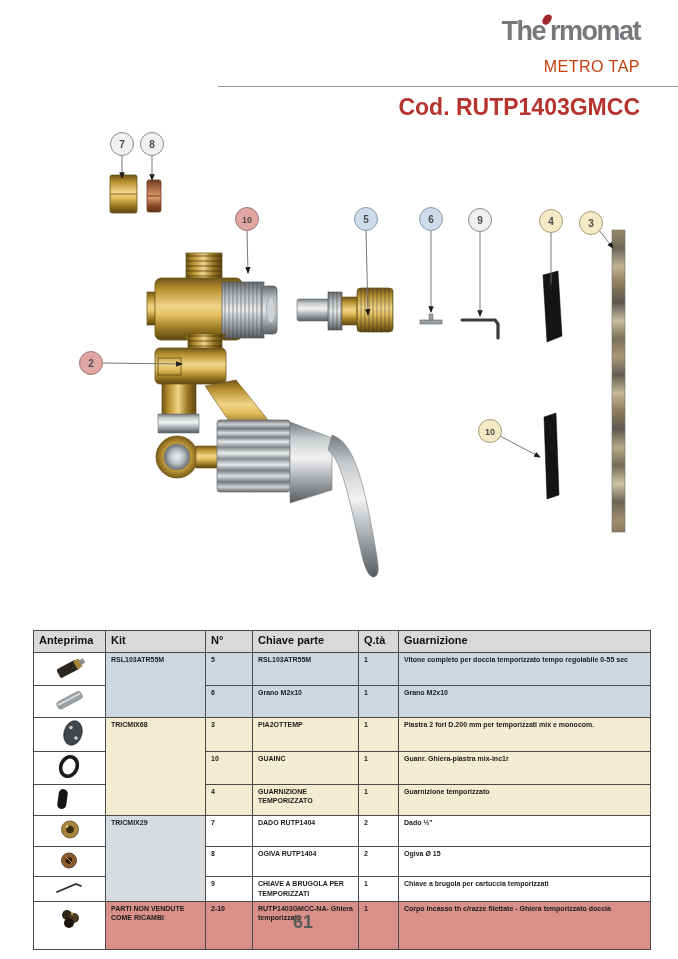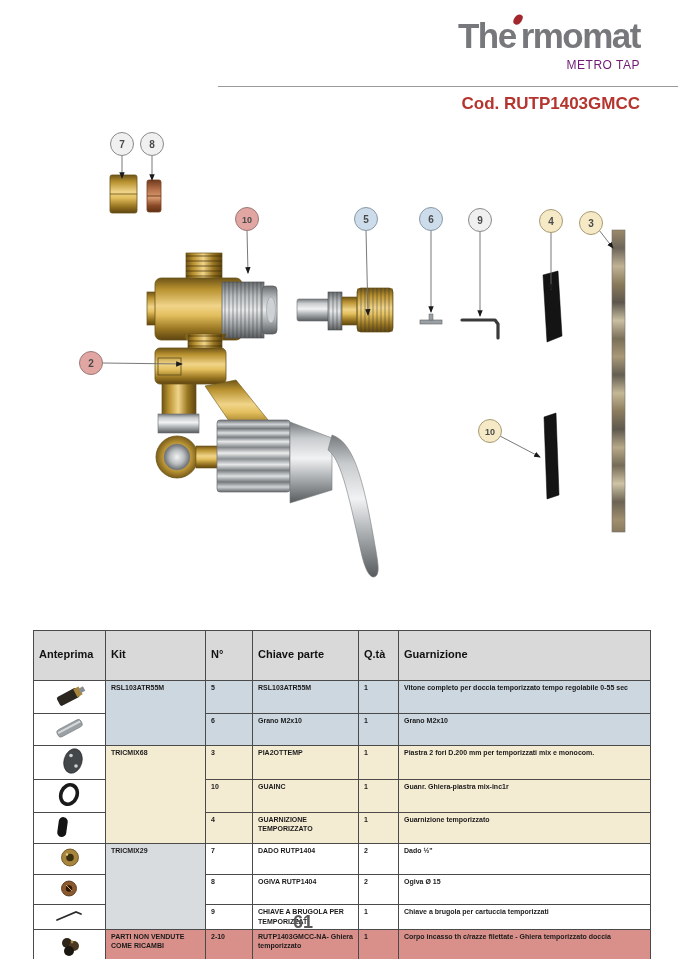--- a/index.html
+++ b/index.html
@@ -1,32 +1,32 @@
 <!DOCTYPE html>
 <html><head>
 <meta charset="utf-8">
 <style>
   html,body{margin:0;padding:0;background:#fff;}
   body{width:678px;height:959px;position:relative;font-family:"Liberation Sans",sans-serif;overflow:hidden;}
   .page{position:absolute;inset:0;background:#fff;}
 
   
-  .brand{position:absolute;top:18px;right:38px;font-size:35px;font-weight:bold;color:#77787b;letter-spacing:-1.5px;line-height:1;}
+  .brand{position:absolute;top:18px;right:38px;font-size:27px;font-weight:bold;color:#77787b;letter-spacing:-1.5px;line-height:1;}
   .accent{position:relative;display:inline-block;width:5px;height:30px;vertical-align:top;}
   .accent::after{content:"";position:absolute;top:-4px;left:-2px;width:8px;height:11px;background:#a3282e;border-radius:65% 35% 60% 40%;transform:rotate(22deg);}
-  .subtitle{position:absolute;top:58px;right:38px;font-size:12px;color:#701a75;letter-spacing:.5px;}
+  .subtitle{position:absolute;top:58px;right:38px;font-size:16px;color:#c2410c;letter-spacing:.5px;}
   .rule{position:absolute;top:86px;left:218px;width:460px;height:0;border:none;border-top:1px solid #9a9a9a;margin:0;}
-  .code{position:absolute;top:94px;right:38px;font-size:17px;font-weight:bold;color:#b6342e;}
+  .code{position:absolute;top:94px;right:38px;font-size:23px;font-weight:bold;color:#b6342e;}
 
   
   .diagram{position:absolute;top:120px;left:0;width:678px;height:510px;}
 
   
   table.parts{position:absolute;top:630px;left:33px;width:617px;border-collapse:collapse;table-layout:fixed;}
-  table.parts th{background:#d9d9d9;font-size:11px;font-weight:bold;text-align:left;padding:17px 5px;border:1px solid #4a4a4a;vertical-align:top;height:15px;color:#111;}
+  table.parts th{background:#d9d9d9;font-size:11px;font-weight:bold;text-align:left;padding:3px 5px;border:1px solid #4a4a4a;vertical-align:top;height:15px;color:#111;}
   table.parts td{border:1px solid #4a4a4a;padding:2px 5px;vertical-align:top;font-weight:bold;font-size:7px;color:#1a1a1a;line-height:1.35;}
   td.ant{background:#fff;text-align:center;vertical-align:middle;padding:0;}
   td.kit{font-size:11px;line-height:1.25;}
   tr.g1 td:not(.ant){background:#ccd7e0;}
   tr.g2 td:not(.ant){background:#f4ebd3;}
   tr.g3 td.kit{background:#d8dcdf;}
   tr.g3 td:not(.ant):not(.kit){background:#fff;}
   tr.g4 td:not(.ant){background:#d9908a;}
   tr.r5 td{height:27px;} tr.r6 td{height:22px;} tr.r3 td{height:25px;}
   tr.r10 td{height:23px;} tr.r4 td{height:21px;} tr.r7 td{height:23px;}

